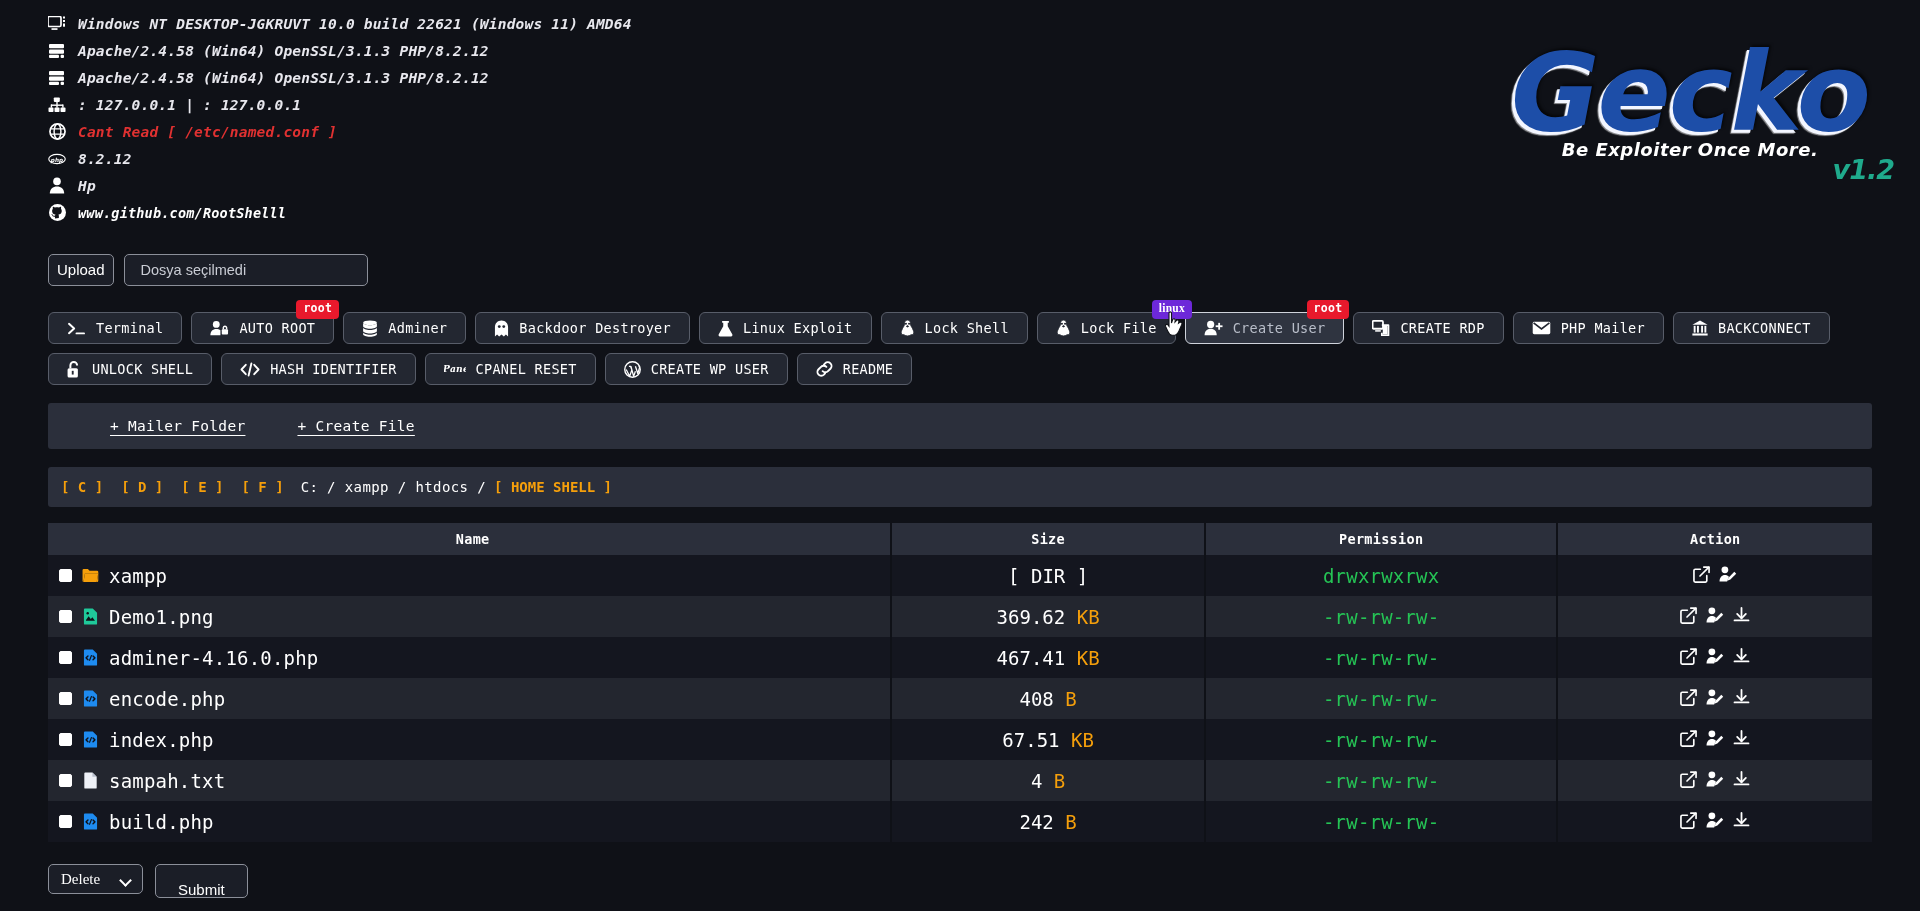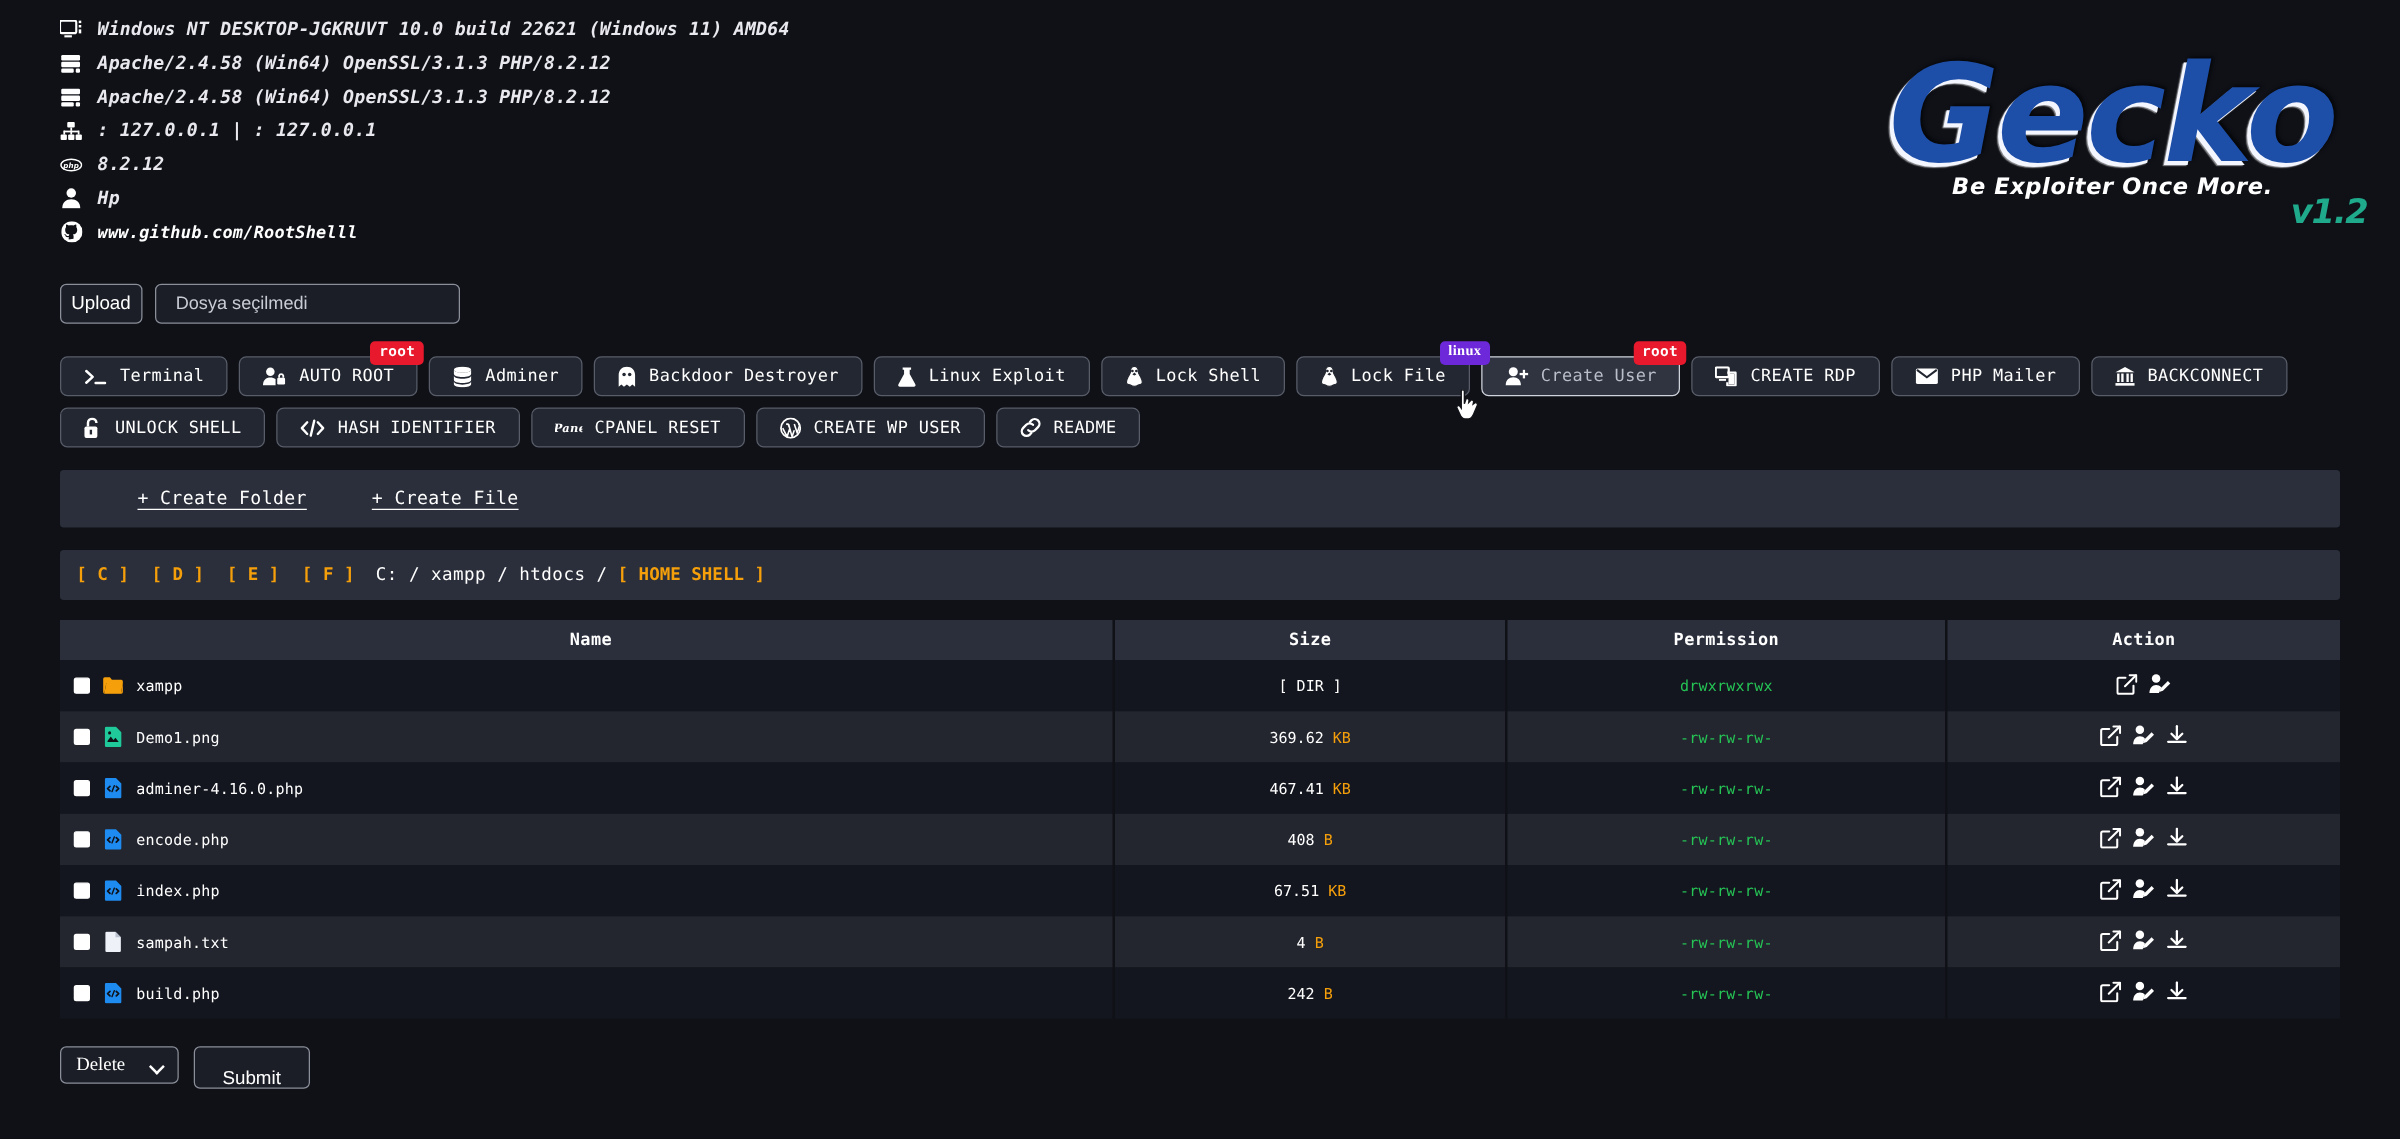--- a/index.html
+++ b/index.html
@@ -102,21 +102,21 @@
   .homeshell { color: #f59f0b; font-weight: bold; }
 
   
   .table { width: 100%; border-collapse: collapse; margin-top: 16px; position: relative; z-index: 1; }
   .table th {
     background: #2b2f3b; color: #ffffff; font-size: 13.5px; font-weight: bold;
     height: 32px; border-right: 2px solid #0f1117; letter-spacing: .3px;
   }
   .table th:last-child { border-right: none; }
   .table td {
-    height: 41px; font-size: 12px; border-right: 2px solid #0f1117;
+    height: 41px; font-size: 19px; border-right: 2px solid #0f1117;
     vertical-align: middle;
   }
   .table td:last-child { border-right: none; }
   .table tbody tr:nth-child(odd) { background: #14161f; }
   .table tbody tr:nth-child(even) { background: #23262f; }
   .col-name { width: 853px; padding-left: 8px; }
   .col-size { width: 317px; text-align: center; color: #ffffff; }
   .col-perm { width: 356px; text-align: center; }
   .col-act  { width: 318px; text-align: center; }
   .namecell { display: flex; align-items: center; gap: 10px; }
@@ -205,20 +205,30 @@
             <rect x="3" y="7.5" width="12" height="1.4"></rect>
             <rect x="2.7" y="7.5" width="1.4" height="3.2"></rect>
             <rect x="8.3" y="7.5" width="1.4" height="3.2"></rect>
             <rect x="14.2" y="7.5" width="1.4" height="3.2"></rect>
           </svg>
         </span>
         <span class="txt">: 127.0.0.1 | : 127.0.0.1</span>
       </div>
       <div class="sysline">
         <span class="ico">
+          <svg width="17" height="17" viewBox="0 0 18 18">
+            <circle cx="9" cy="9" r="8" fill="none" stroke="#fff" stroke-width="1.8"></circle>
+            <ellipse cx="9" cy="9" rx="3.6" ry="8" fill="none" stroke="#fff" stroke-width="1.5"></ellipse>
+            <path d="M1.3 6.2 H16.7 M1.3 11.8 H16.7" stroke="#fff" stroke-width="1.5"></path>
+          </svg>
+        </span>
+        <span class="txt err">Cant Read [ /etc/named.conf ]</span>
+      </div>
+      <div class="sysline">
+        <span class="ico">
           <svg width="20" height="12" viewBox="0 0 24 14">
             <ellipse cx="12" cy="7" rx="11" ry="6.2" fill="none" stroke="#fff" stroke-width="1.5"></ellipse>
             <text x="12" y="10.4" font-family="DejaVu Sans, sans-serif" font-size="7.6" font-style="italic" font-weight="bold" fill="#fff" text-anchor="middle">php</text>
           </svg>
         </span>
         <span class="txt">8.2.12</span>
       </div>
       <div class="sysline">
         <span class="ico">
           <svg width="16" height="17" viewBox="0 0 16 17" fill="#fff">
@@ -416,21 +426,21 @@
               <path d="M11 6.2 a4 4 0 0 0-5.7 0 L2.7 8.8 a4 4 0 0 0 5.7 5.7 L9.6 13.2"></path>
             </svg>
           </span>
           <span>README</span>
         </div>
       </div>
   </div>
 
   <div class="panel">
     <div class="create-row">
-      <span class="create-link">+ Create Folder</span>
+      <span class="create-link">+ Mailer Folder</span>
       <span class="create-link">+ Create File</span>
     </div>
   </div>
 
   <div class="panel">
     <div class="path-row" id="pathrow">
         <span class="drive">[ C ]</span>
         <span class="drive">[ D ]</span>
         <span class="drive">[ E ]</span>
         <span class="drive">[ F ]</span>

